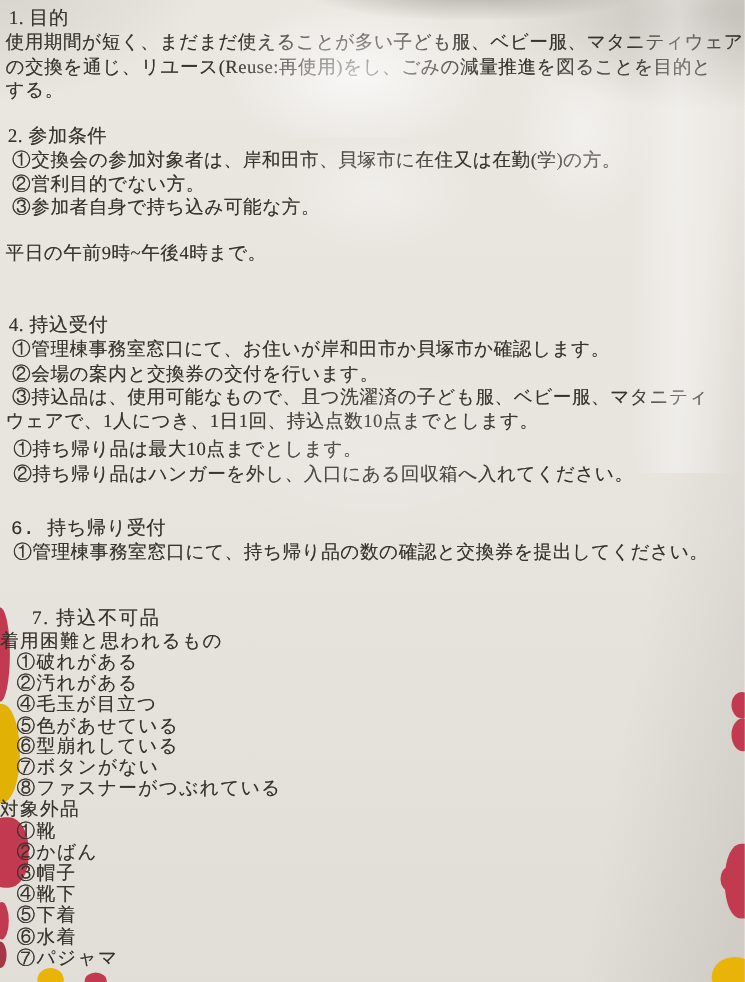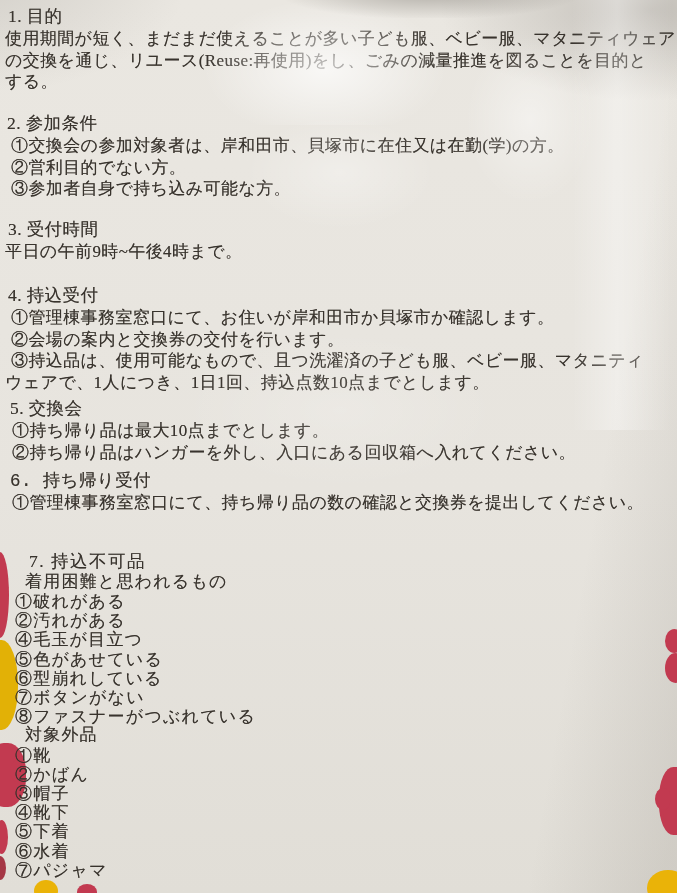--- a/index.html
+++ b/index.html
@@ -26,21 +26,21 @@
   .sec p.body{margin-left:5px;}
   .sec p.item{margin-left:11px;}
   .sec p.cont{margin-left:5px;}
   .s1{top:6px;} .s2{top:113px;} .s3{top:219px;} .s4{top:285px;}
   .s5{top:398px;} .s6{top:471px;font-family:Liberation Mono, monospace;}
   .s2 h2{margin-left:7px;} .s5 h2,.s6 h2{margin-left:10px;}
   .s5 p.item,.s6 p.item{margin-left:12px;}
   .s7{top:551px;}
   .s7 h2{margin-left:29px;letter-spacing:1.5px;}
   .s7 p{line-height:19.2px;letter-spacing:1.2px;}
-  .s7 p.label{margin-left:25px;font-family:Liberation Mono, monospace;}
+  .s7 p.label{}
   .s7 p.item7{margin-left:15px;}
   
   .decor{position:absolute;z-index:1;}
   .dl1{left:-9px;top:552px;width:18px;height:86px;border-radius:50%;background:var(--decor_red);}
   .dl2{left:-16px;top:640px;width:34px;height:90px;border-radius:48%;background:var(--decor_yellow);}
   .dl3{left:-14px;top:743px;width:40px;height:64px;border-radius:45%;background:var(--decor_red);}
   .dl3b{left:10px;top:760px;width:16px;height:22px;border-radius:50%;background:var(--decor_red);}
   .dl4{left:-5px;top:820px;width:13px;height:34px;border-radius:50%;background:var(--decor_red);}
   .dl5{left:-6px;top:856px;width:12px;height:24px;border-radius:50%;background:var(--decor_dark_red);}
   .db1{left:34px;top:880px;width:24px;height:22px;border-radius:50%;background:var(--decor_golden);}
@@ -96,34 +96,32 @@
     </section>
 
     <section class="sec s2">
       <h2>2. 参加条件</h2>
       <p class="item">①交換会の参加対象者は、岸和田市、貝塚市に在住又は在勤(学)の方。</p>
       <p class="item">②営利目的でない方。</p>
       <p class="item">③参加者自身で持ち込み可能な方。</p>
     </section>
 
     <section class="sec s3">
-      <h2>3. 受付時間</h2>
       <p class="body">平日の午前9時~午後4時まで。</p>
     </section>
 
     <section class="sec s4">
       <h2>4. 持込受付</h2>
       <p class="item">①管理棟事務室窓口にて、お住いが岸和田市か貝塚市か確認します。</p>
       <p class="item">②会場の案内と交換券の交付を行います。</p>
       <p class="item">③持込品は、使用可能なもので、且つ洗濯済の子ども服、ベビー服、マタニティ</p>
       <p class="cont">ウェアで、1人につき、1日1回、持込点数10点までとします。</p>
     </section>
 
     <section class="sec s5">
-      <h2>5. 交換会</h2>
       <p class="item">①持ち帰り品は最大10点までとします。</p>
       <p class="item">②持ち帰り品はハンガーを外し、入口にある回収箱へ入れてください。</p>
     </section>
 
     <section class="sec s6">
       <h2>6. 持ち帰り受付</h2>
       <p class="item">①管理棟事務室窓口にて、持ち帰り品の数の確認と交換券を提出してください。</p>
     </section>
 
     <section class="sec s7">

